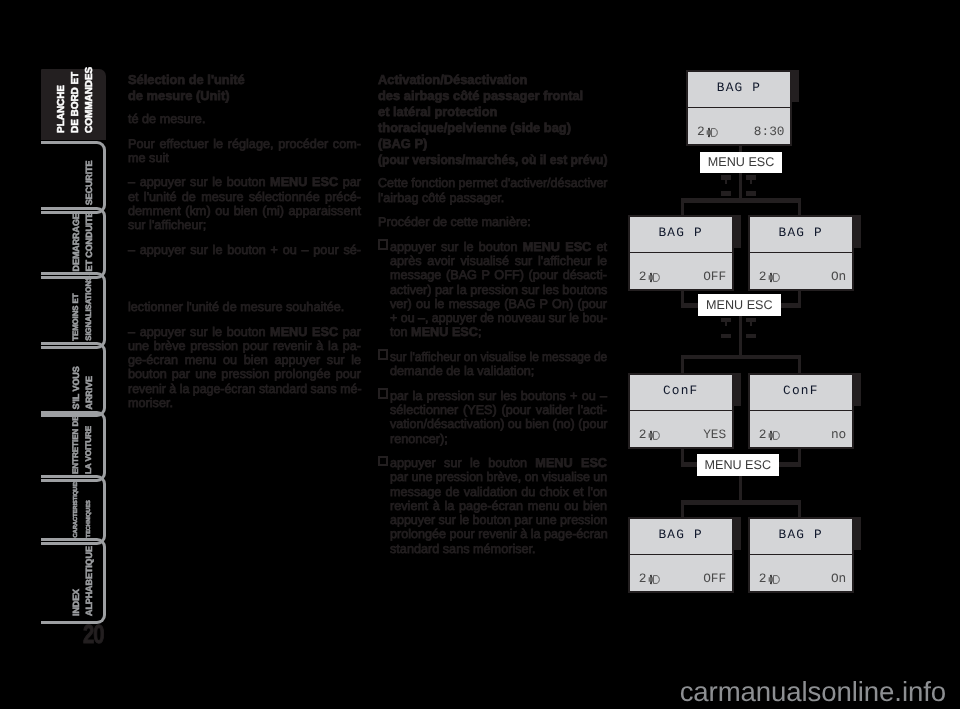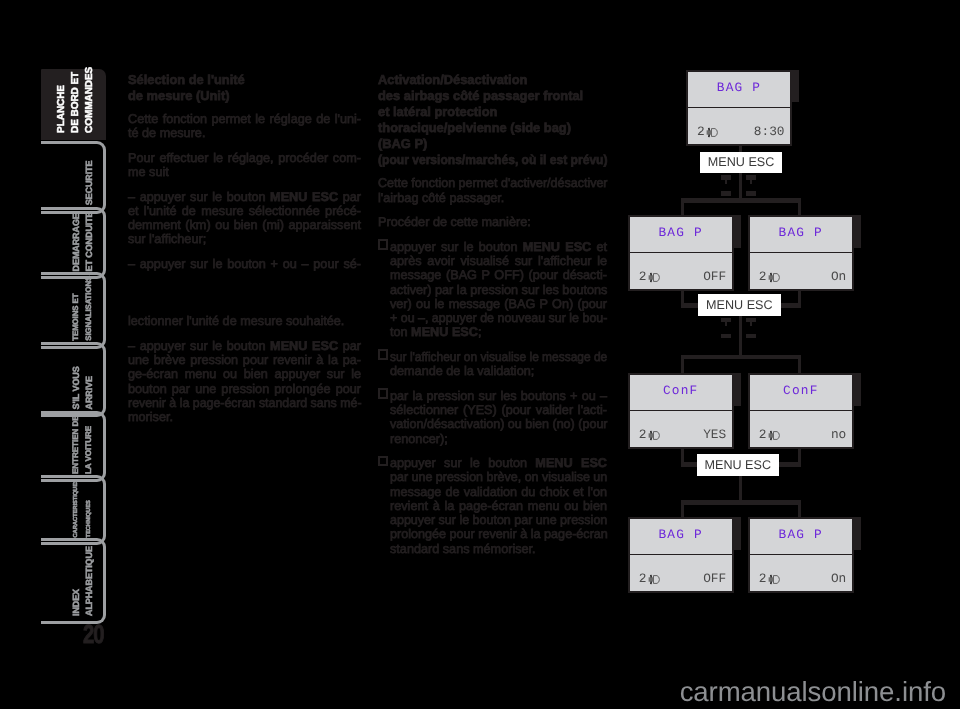--- a/index.html
+++ b/index.html
@@ -32,21 +32,21 @@
   b{font-weight:bold;}
   .li{position:relative;padding-left:12px;margin:0 0 10.4px 0;}
   .li .sq{position:absolute;left:0.6px;top:-0.5px;width:9.5px;height:10.5px;border:2.2px solid #231f20;box-sizing:border-box;}
 
   
   .diagram{position:absolute;left:0;top:0;width:960px;height:709px;}
   .disp{position:absolute;background:#d4d5d7;border:2px solid #231f20;box-sizing:border-box;z-index:3;}
   .disp .top{position:absolute;left:0;top:0;right:0;height:50%;border-bottom:1.4px solid #231f20;box-sizing:border-box;
       display:flex;align-items:flex-start;justify-content:center;padding-top:8px;}
   .disp .bot{position:absolute;left:0;bottom:0;right:0;height:50%;display:flex;align-items:flex-end;justify-content:space-between;padding:0 5.5px 6px 9px;box-sizing:border-box;}
-  .lcd{font-family:"Liberation Mono",monospace;font-size:12.8px;color:#6d28d9;letter-spacing:1.2px;}
+  .lcd{font-family:"Liberation Mono",monospace;font-size:12.8px;color:#0f172a;letter-spacing:1.2px;}
   .lcdl{display:flex;align-items:flex-end;gap:1.5px;font-family:"Liberation Mono",monospace;font-size:12.8px;color:#4a4a4a;line-height:12px;}
   .lcdr{font-family:"Liberation Mono",monospace;font-size:12.8px;color:#4a4a4a;letter-spacing:0px;line-height:12px;}
   .dshadow{position:absolute;background:#231f20;z-index:2;}
   .menubox{position:absolute;background:#fff;color:#3a3a3a;font-size:12.6px;text-align:center;z-index:4;
            display:flex;align-items:center;justify-content:center;padding-bottom:1px;box-sizing:border-box;}
   .ln{position:absolute;background:#231f20;z-index:1;}
   .pmg{position:absolute;z-index:1;}
   .pbar{position:absolute;left:0;top:0;width:10px;height:4.4px;background:#231f20;}
   .pstem{position:absolute;left:3.9px;top:0;width:2.3px;height:8.6px;background:#231f20;}
   .mbar{position:absolute;left:0;top:0;width:10px;height:4.4px;background:#231f20;}
@@ -111,21 +111,20 @@
     </div>
 
   <div class="pagenum">20</div>
 
   <div class="col col1" id="col1">
       <div class="h">
         <div style="transform: scaleX(0.997863);">Sélection de l'unité</div>
         <div style="transform: scaleX(0.997863);">de mesure (Unit)</div>
       </div>
       <div class="p">
-        <div class="tl" style="transform: scaleX(0.997863);"><span>Cette fonction permet le réglage de l'uni-</span></div>
         <div class="tl last" style="transform: scaleX(0.997863);"><span>té de mesure.</span></div>
       </div>
       <div class="p">
         <div class="tl" style="transform: scaleX(0.997863);"><span>Pour effectuer le réglage, procéder com-</span></div>
         <div class="tl last" style="transform: scaleX(0.997863);"><span>me suit</span></div>
       </div>
       <div class="p">
         <div class="tl" style="transform: scaleX(0.997863);"><span>– appuyer sur le bouton </span><b>MENU ESC</b><span> par</span></div>
         <div class="tl" style="transform: scaleX(0.997863);"><span>et l'unité de mesure sélectionnée précé-</span></div>
         <div class="tl" style="transform: scaleX(0.997863);"><span>demment (km) ou bien (mi) apparaissent</span></div>

